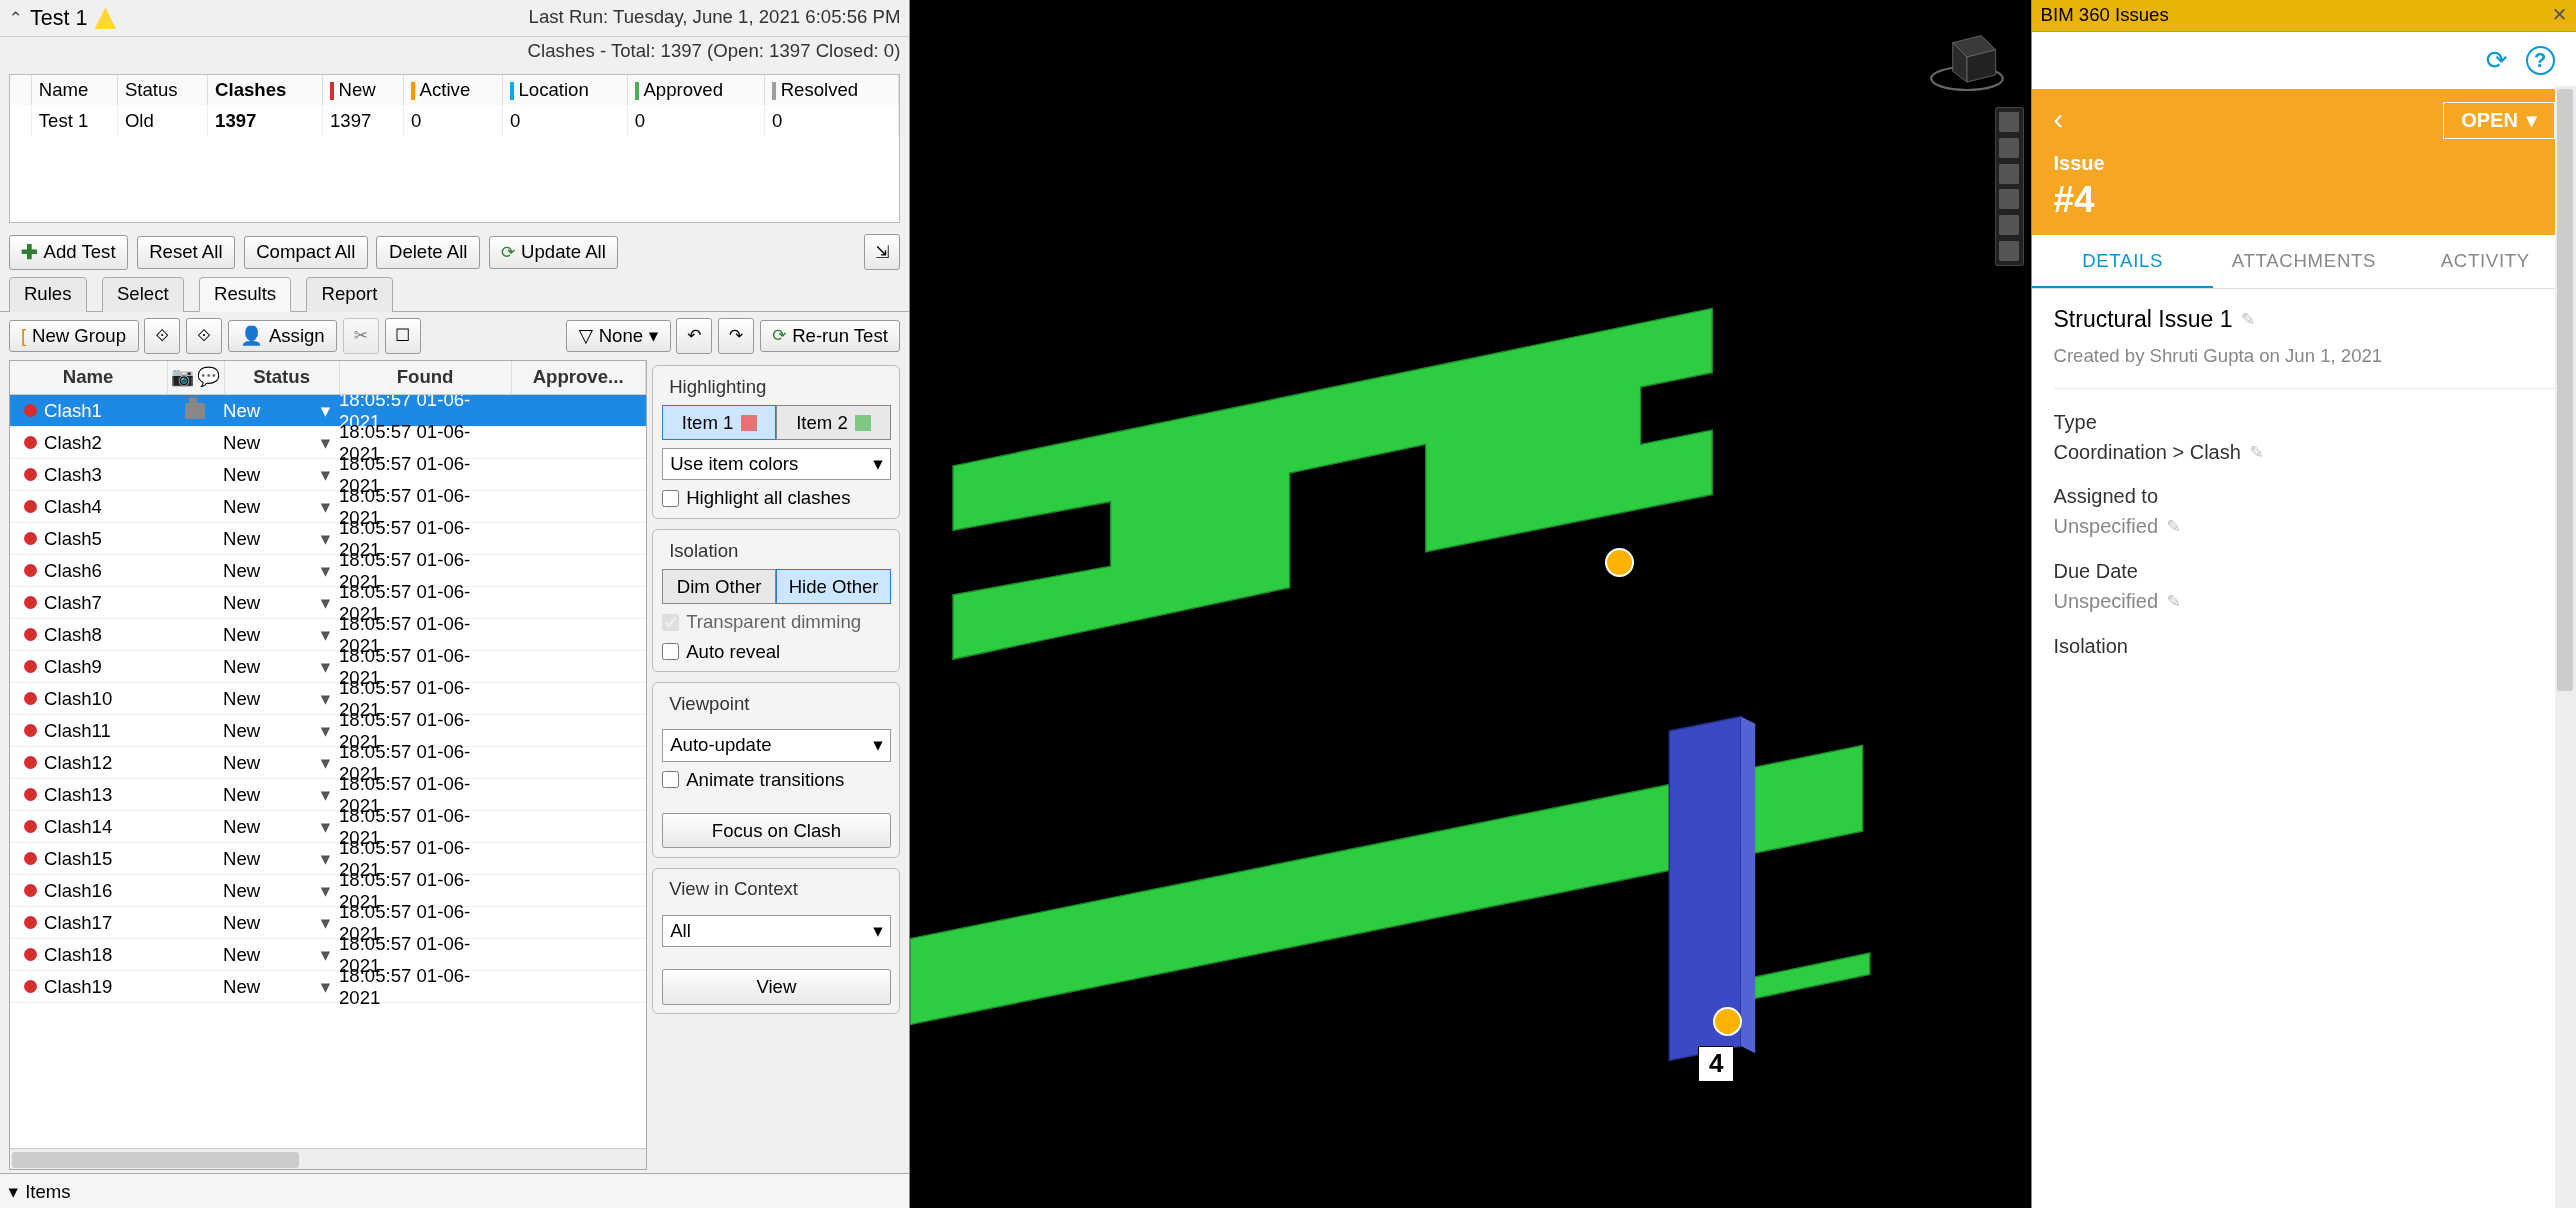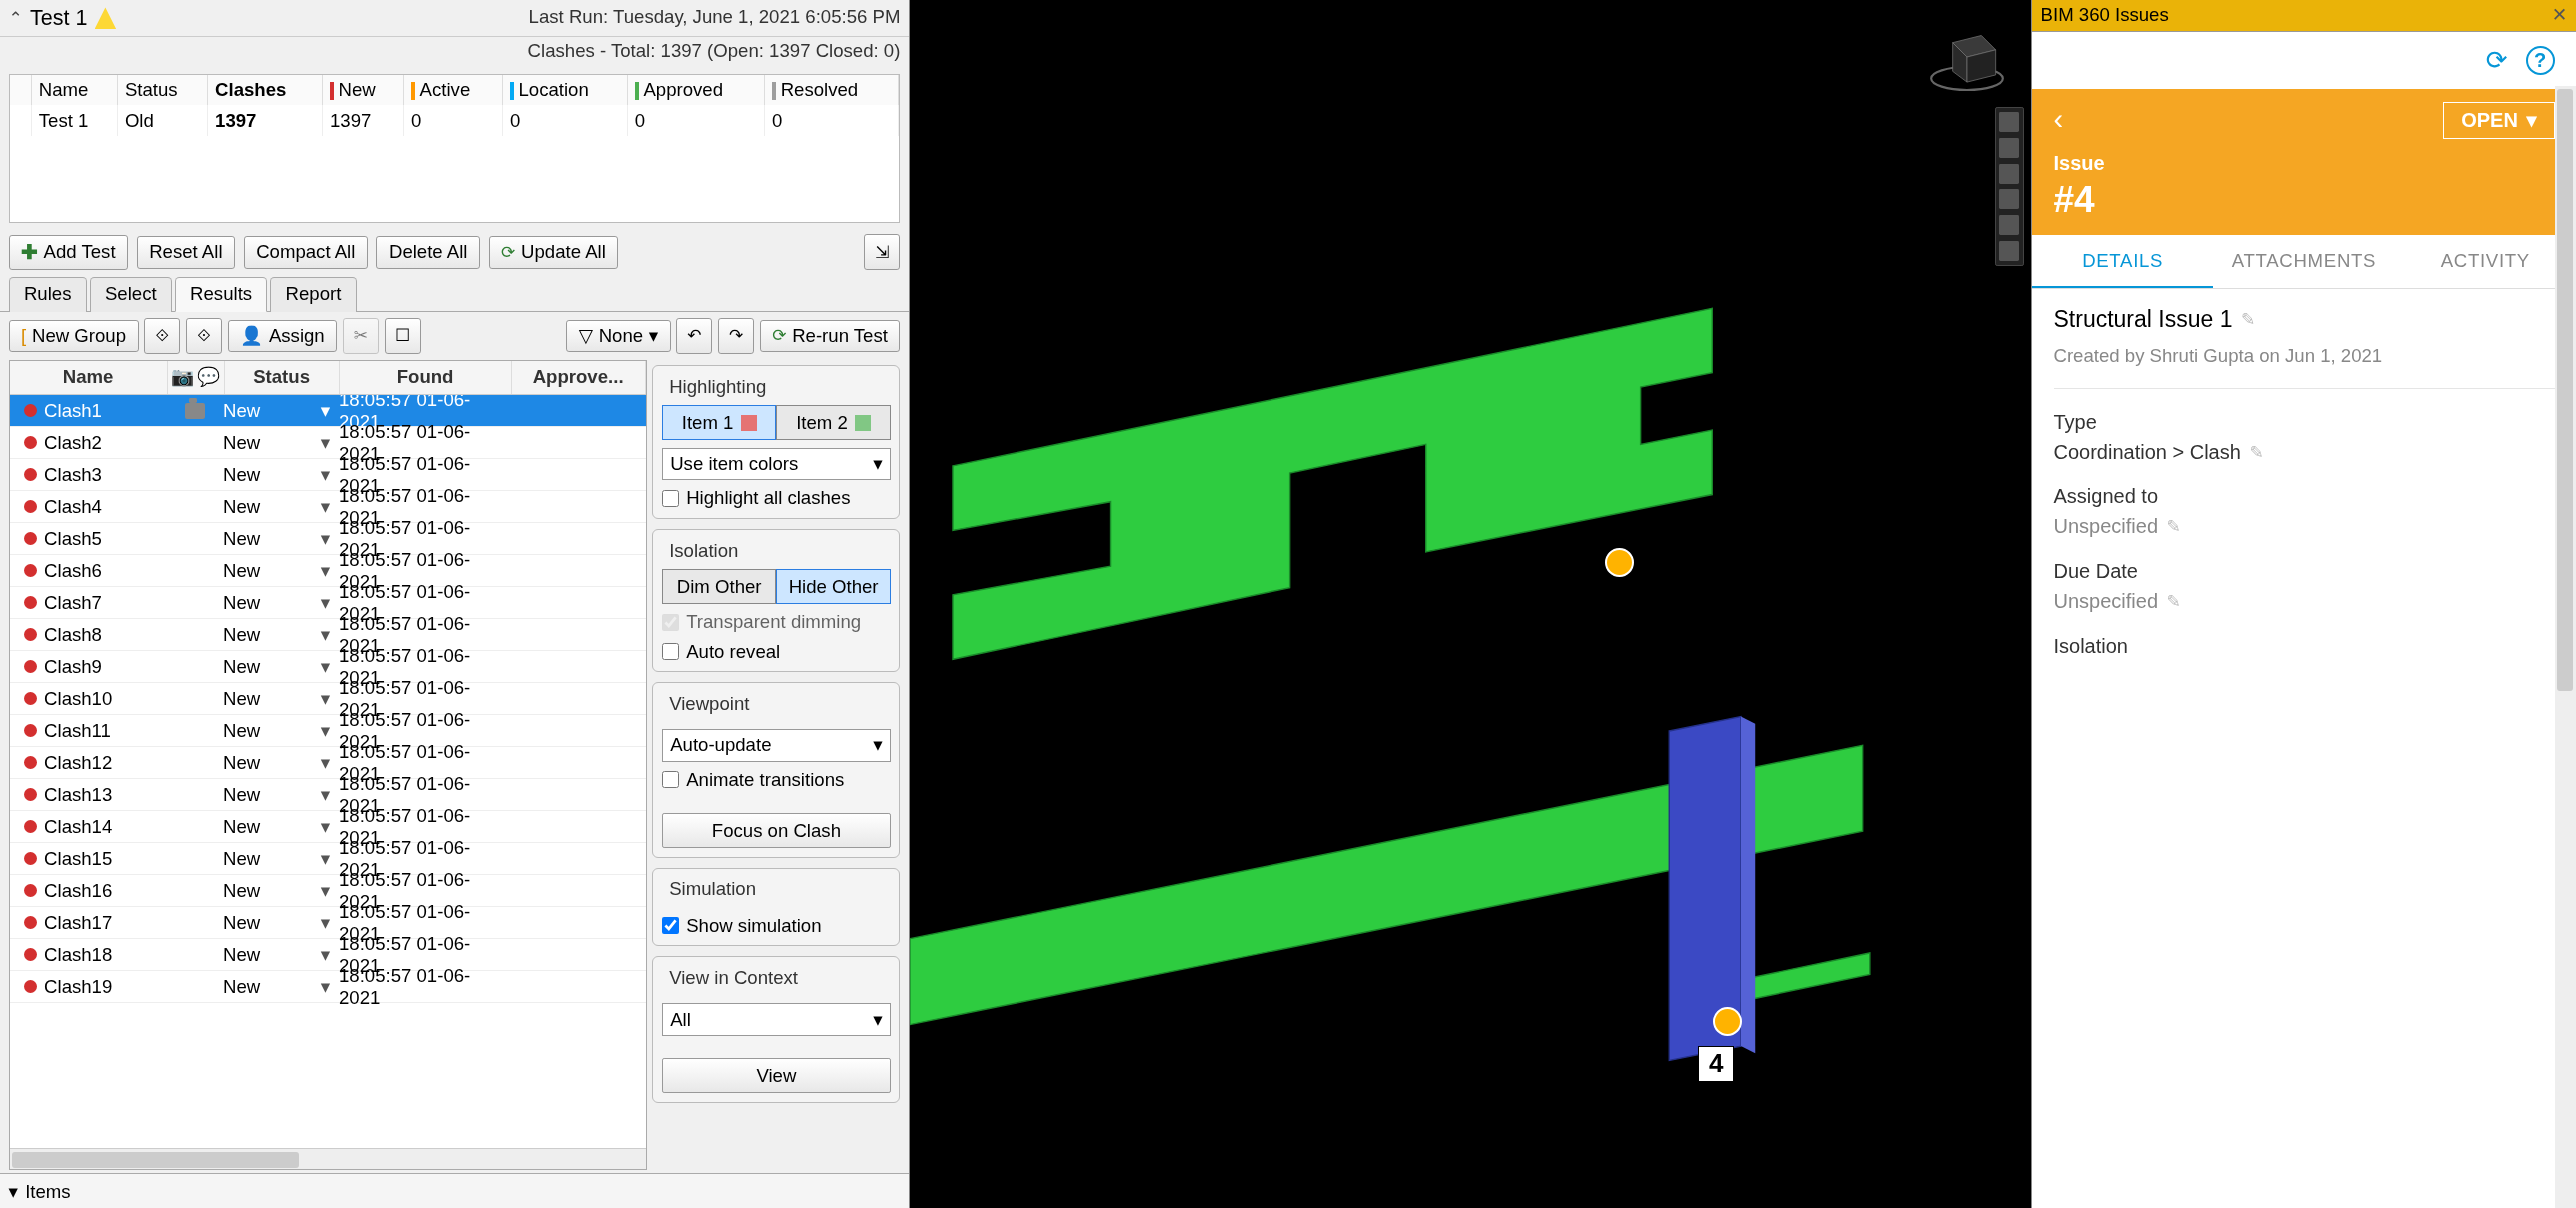--- a/index.html
+++ b/index.html
@@ -18,21 +18,21 @@
 .summary-table { margin: 5.7px 8.6px; border:0.7px solid #bbb; background:#fff; }
 .summary-table table { width:100%; border-collapse: collapse; }
 .summary-table th { font-size:18.6px; font-weight:normal; padding:4.3px 7.2px; border-right:0.7px solid #ddd; background:#fafafa; text-align:left; }
 .summary-table td { font-size:18.6px; padding:4.3px 7.2px; border-right:0.7px solid #eee; }
 .summary-table .colormark { display:inline-block; width:4.3px; height:18.6px; margin-right:4.3px; vertical-align:middle; }
 .btn-row { display:flex; gap:8.6px; padding:5.7px 8.6px; align-items:center; }
 .btn { background: linear-gradient(#fff,#e8e8e8); border:0.7px solid #999; border-radius:2.9px; padding:4.3px 11.5px; font-size:18.6px; cursor:pointer; display:flex; align-items:center; gap:5.7px; }
 .btn .plus { color:#2e7d32; font-weight:bold; font-size:20px; }
 .btn .cycle { color:#2e7d32; font-size:17px; }
 .icon-btn { background: linear-gradient(#fff,#e8e8e8); border:0.7px solid #999; border-radius:2.9px; width:36px; height:36px; display:flex; align-items:center; justify-content:center; font-size:17px; cursor:pointer; }
-.tabs { display:flex; gap:0; padding:0 8.6px; border-bottom:0.7px solid #aaa; }
+.tabs { display:flex; gap:12px; padding:0 8.6px; border-bottom:0.7px solid #aaa; }
 .tab { padding:5.7px 14.3px; border:0.7px solid #aaa; border-bottom:none; background:#eaeaea; border-radius:4.3px 4.3px 0 0; margin-right:2.9px; font-size:18.6px; cursor:pointer; position:relative; top:0.7px; }
 .tab.active { background:#f8f8f8; border-bottom:0.7px solid #f8f8f8; }
 .toolbar2 { display:flex; gap:5.7px; padding:5.7px 8.6px; align-items:center; flex-wrap:wrap; }
 .toolbar2 .spacer { flex:1; }
 .split { display:flex; flex:1; min-height:0; }
 .results-pane { width:638px; display:flex; flex-direction:column; border:0.7px solid #aaa; margin:0 2.9px 2.9px 8.6px; background:#fff; }
 .results-head { display:flex; background:#f5f5f5; border-bottom:0.7px solid #ccc; }
 .results-head > div { padding:5.7px 4.3px; font-size:18.6px; font-weight:bold; color:#333; border-right:0.7px solid #ddd; text-align:center; }
 .col-name { width:158px; }
 .col-icons { width:57px; display:flex; align-items:center; justify-content:center; gap:2.9px; }
@@ -414,27 +414,20 @@
             <span>Auto-update</span>
             <span>▾</span>
           </div>
         <label class="check">
             <input type="checkbox" style="">
             <span>Animate transitions</span>
           </label>
         <button class="action-btn">Focus on Clash</button>
       </div>
 
-      <div class="fieldset">
-        <div class="legend">Simulation</div>
-        <label class="check">
-            <input type="checkbox" checked="" style="">
-            <span>Show simulation</span>
-          </label>
-      </div>
 
       <div class="fieldset">
         <div class="legend">View in Context</div>
         <div class="select">
             <span>All</span>
             <span>▾</span>
           </div>
         <button class="action-btn">View</button>
       </div>
     </div>

